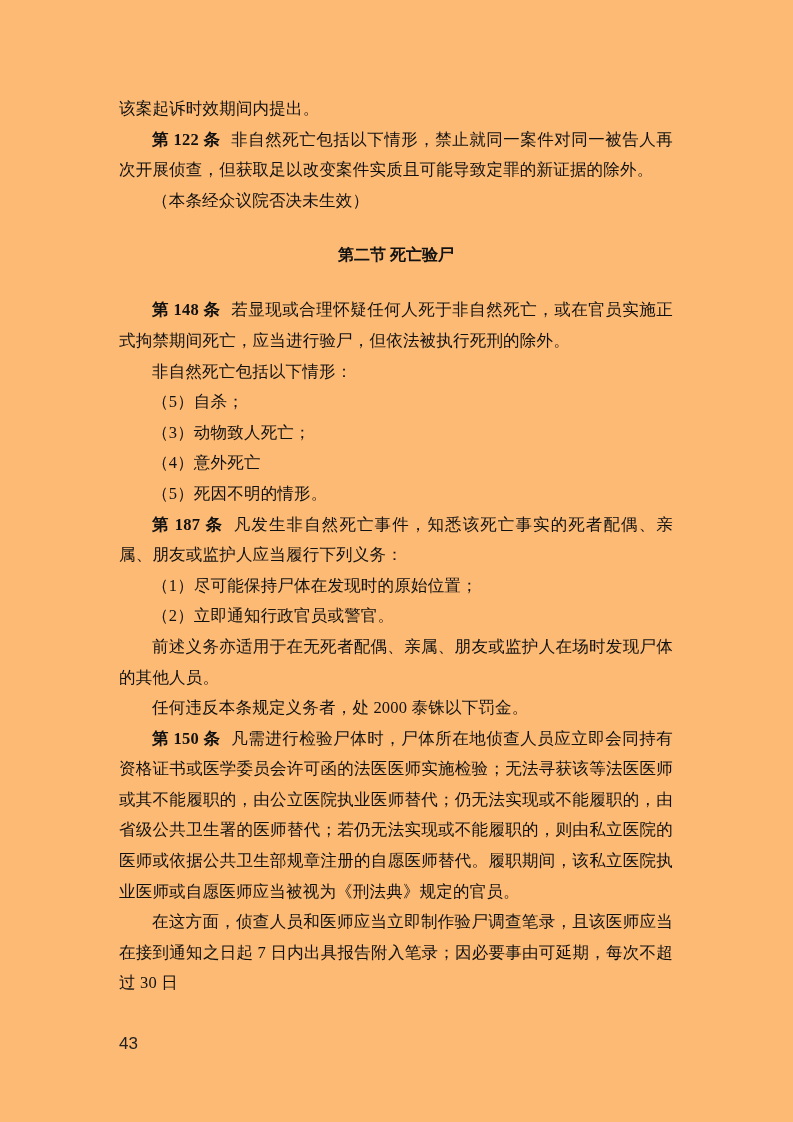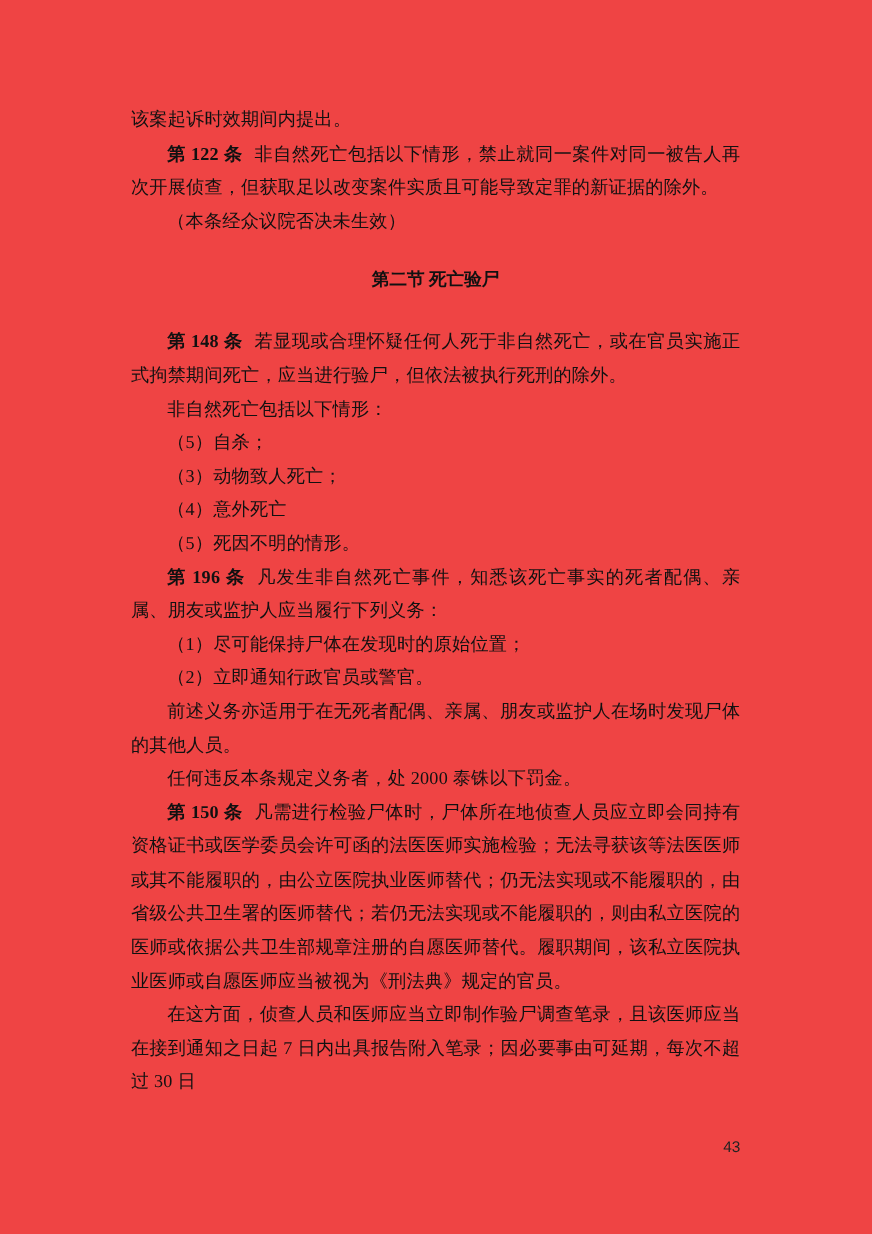--- a/index.html
+++ b/index.html
@@ -4,21 +4,21 @@
 <style>
   html, body {
     margin: 0;
     padding: 0;
     background: #ffffff;
   }
   .page {
     position: relative;
     width: 793px;
     height: 1122px;
-    background: #ef4444;
+    background: #fdba74;
     color: #111111;
     font-family: "Liberation Serif", "DejaVu Serif", serif;
     overflow: hidden;
   }
   .content {
     position: absolute;
     left: 119px;
     top: 94px;
     width: 554px;
   }
@@ -43,22 +43,22 @@
     line-height: 32px;
     font-weight: bold;
     text-align: center;
     text-indent: 0;
   }
   .footer {
     position: absolute;
     left: 119px;
     top: 1034px;
     width: 554px;
-    text-align: right;
-    font-size: 14px;
+    text-align: left;
+    font-size: 17px;
     font-family: "Liberation Sans", "DejaVu Sans", sans-serif;
     color: #222222;
   }
 </style>
 </head>
 <body>
 
 <div class="page">
   <div class="content">
 
@@ -71,21 +71,21 @@
     <h2 class="heading">第二节 死亡验尸</h2>
 
     <p class="para"><span class="artnum">第 148 条</span><span>若显现或合理怀疑任何人死于非自然死亡，或在官员实施正式拘禁期间死亡，应当进行验尸，但依法被执行死刑的除外。</span></p>
 
     <p class="para">非自然死亡包括以下情形：</p>
     <p class="para">（5）自杀；</p>
     <p class="para">（3）动物致人死亡；</p>
     <p class="para">（4）意外死亡</p>
     <p class="para">（5）死因不明的情形。</p>
 
-    <p class="para"><span class="artnum">第 196 条</span><span>凡发生非自然死亡事件，知悉该死亡事实的死者配偶、亲属、朋友或监护人应当履行下列义务：</span></p>
+    <p class="para"><span class="artnum">第 187 条</span><span>凡发生非自然死亡事件，知悉该死亡事实的死者配偶、亲属、朋友或监护人应当履行下列义务：</span></p>
 
     <p class="para">（1）尽可能保持尸体在发现时的原始位置；</p>
     <p class="para">（2）立即通知行政官员或警官。</p>
 
     <p class="para">前述义务亦适用于在无死者配偶、亲属、朋友或监护人在场时发现尸体的其他人员。</p>
     <p class="para">任何违反本条规定义务者，处 2000 泰铢以下罚金。</p>
 
     <p class="para"><span class="artnum">第 150 条</span><span>凡需进行检验尸体时，尸体所在地侦查人员应立即会同持有资格证书或医学委员会许可函的法医医师实施检验；无法寻获该等法医医师或其不能履职的，由公立医院执业医师替代；仍无法实现或不能履职的，由省级公共卫生署的医师替代；若仍无法实现或不能履职的，则由私立医院的医师或依据公共卫生部规章注册的自愿医师替代。履职期间，该私立医院执业医师或自愿医师应当被视为《刑法典》规定的官员。</span></p>
 
     <p class="para">在这方面，侦查人员和医师应当立即制作验尸调查笔录，且该医师应当在接到通知之日起 7 日内出具报告附入笔录；因必要事由可延期，每次不超过 30 日</p>

